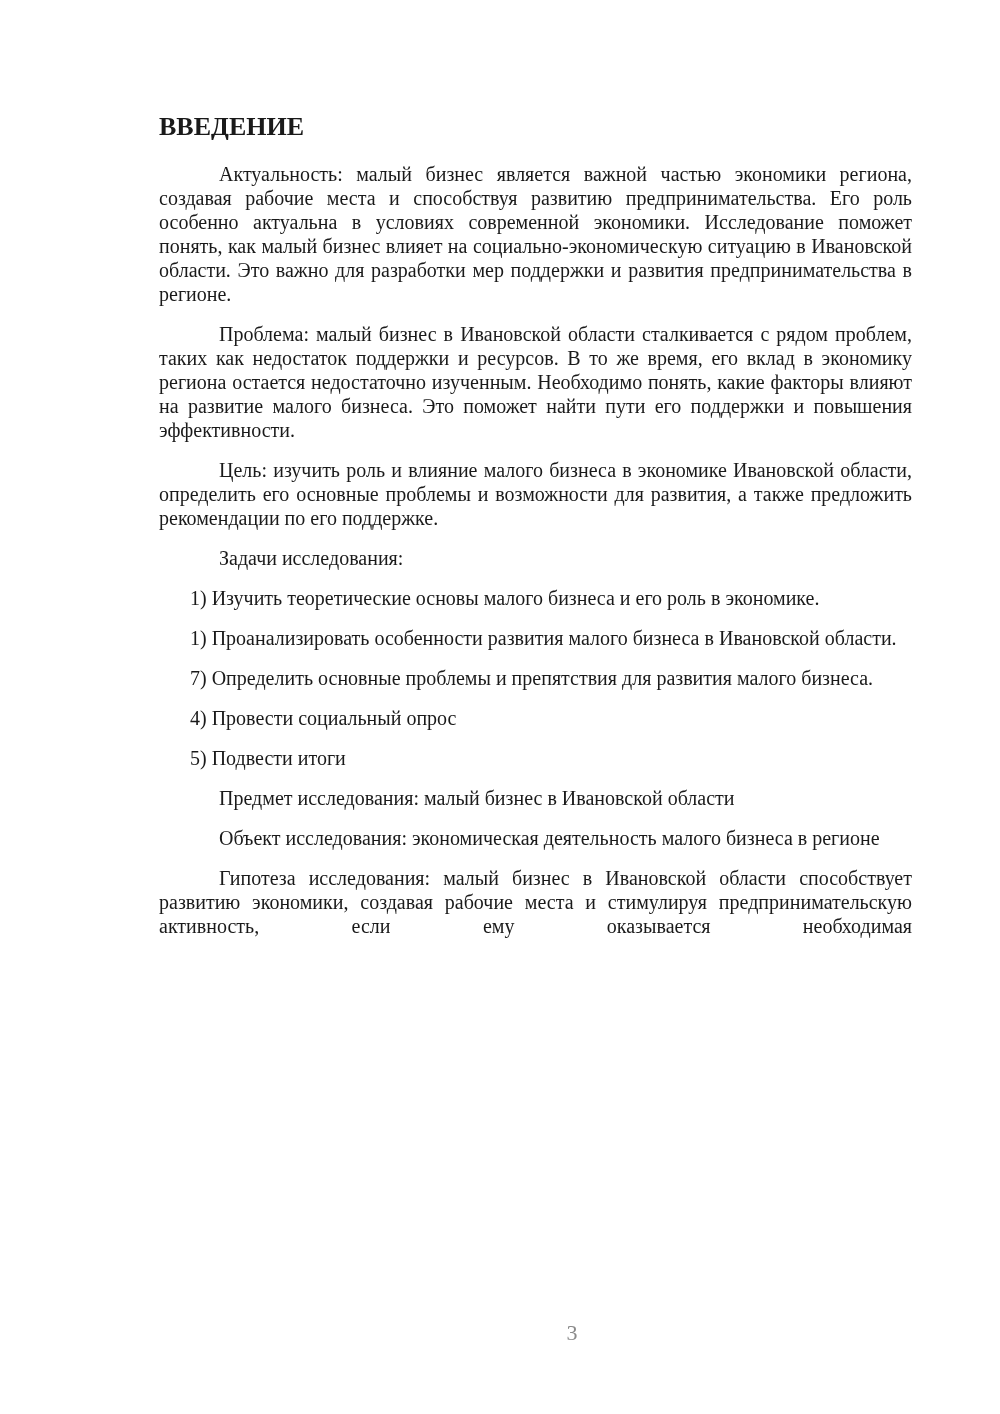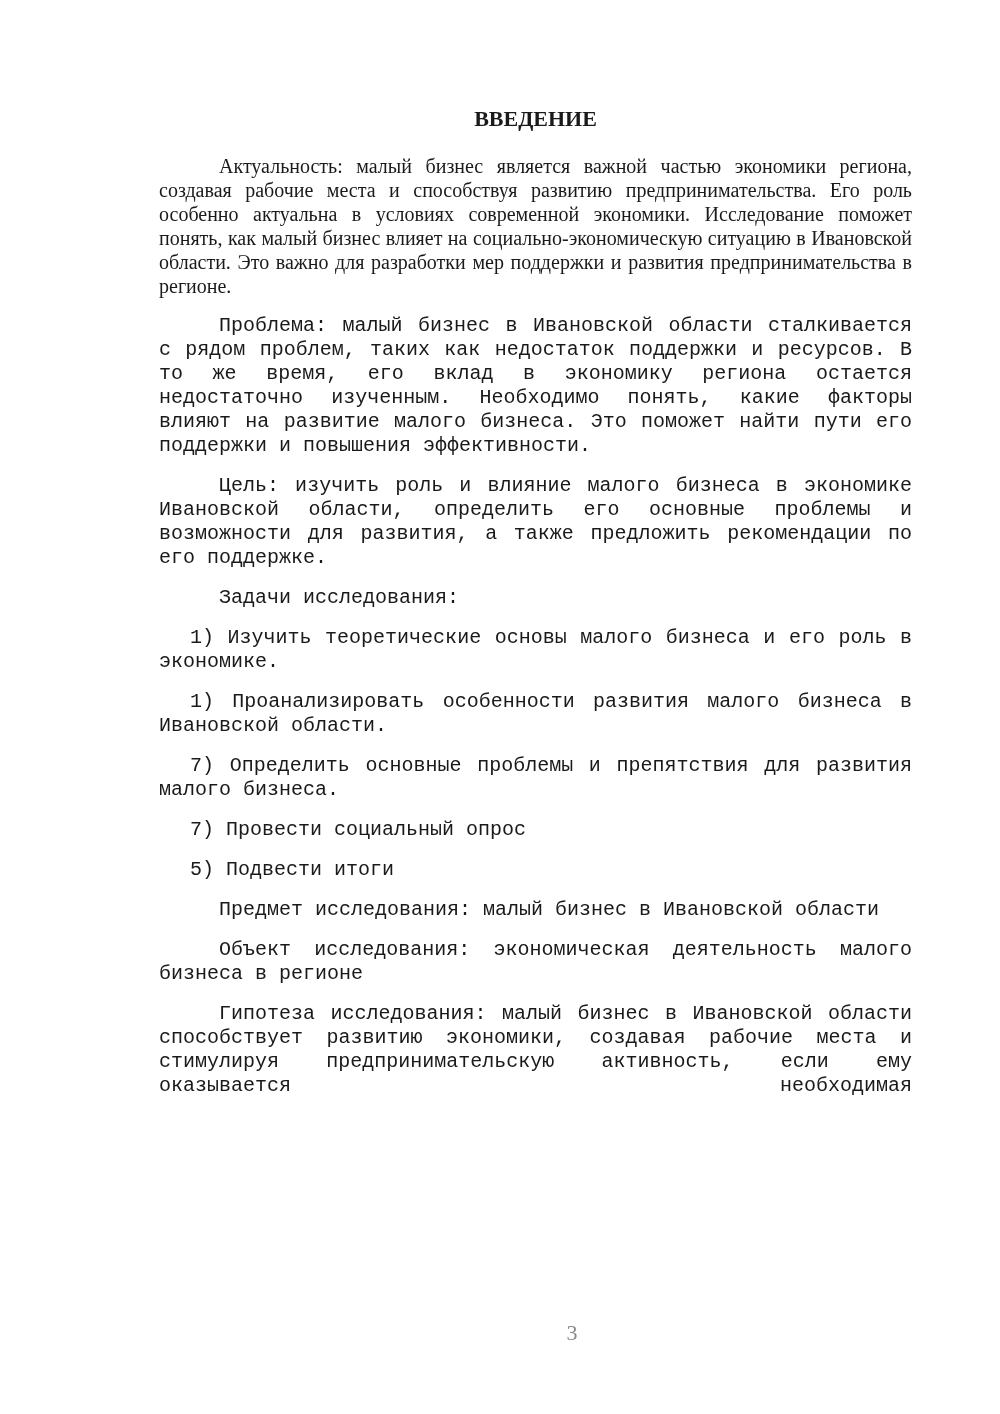--- a/index.html
+++ b/index.html
@@ -6,31 +6,31 @@
     body { width: 1000px; height: 1414px; position: relative; overflow: hidden; }
     .page {
       position: absolute; left: 0; top: 0; width: 1000px; height: 1414px;
       background: #ffffff; color: #1a1a1a;
       font-family: "Liberation Serif", "DejaVu Serif", serif;
     }
     .content {
       position: absolute; left: 143px; top: 92px; width: 785px;
     }
     .title {
-      text-align: center; font-weight: bold; font-size: 22px;
-      height: 38px; line-height: 38px; margin: 8px;
+      text-align: left; font-weight: bold; font-size: 26px;
+      height: 38px; line-height: 38px; margin: 16px;
       padding-left: 0;
     }
     p {
       margin: 16px; font-size: 20px; line-height: 24px;
       text-align: justify; text-align-last: left;
     }
     .indent { text-indent: 60px; }
     .list-item { text-indent: 31px; }
-    .gap { margin-top: 11px; font-family: Liberation Mono, monospace; }
+    .gap { margin-top: 11px; }
     .page-number {
       position: absolute; left: 0; width: 1000px; top: 1320px;
       text-align: center; font-size: 22px; color: #8a8a8a;
       margin-left: 72px;
     }
   </style>
 </head>
 <body>
 
 <div class="page">
@@ -42,21 +42,21 @@
     <p class="indent gap">Проблема: малый бизнес в Ивановской области сталкивается с рядом проблем, таких как недостаток поддержки и ресурсов. В то же время, его вклад в экономику региона остается недостаточно изученным. Необходимо понять, какие факторы влияют на развитие малого бизнеса. Это поможет найти пути его поддержки и повышения эффективности.</p>
 
     <p class="indent gap">Цель: изучить роль и влияние малого бизнеса в экономике Ивановской области, определить его основные проблемы и возможности для развития, а также предложить рекомендации по его поддержке.</p>
 
     <p class="indent gap">Задачи исследования:</p>
 
     <div>
       <p class="list-item gap">1) Изучить теоретические основы малого бизнеса и его роль в экономике.</p>
       <p class="list-item gap">1) Проанализировать особенности развития малого бизнеса в Ивановской области.</p>
       <p class="list-item gap">7) Определить основные проблемы и препятствия для развития малого бизнеса.</p>
-      <p class="list-item gap">7) Провести социальный опрос</p>
+      <p class="list-item gap">4) Провести социальный опрос</p>
       <p class="list-item gap">5) Подвести итоги</p>
     </div>
 
     <p class="indent gap">Предмет исследования: малый бизнес в Ивановской области</p>
 
     <p class="indent gap">Объект исследования: экономическая деятельность малого бизнеса в регионе</p>
 
     <p class="indent gap" style="text-align-last: justify;">Гипотеза исследования: малый бизнес в Ивановской области способствует развитию экономики, создавая рабочие места и стимулируя предпринимательскую активность, если ему оказывается необходимая</p>
   </div>
 

